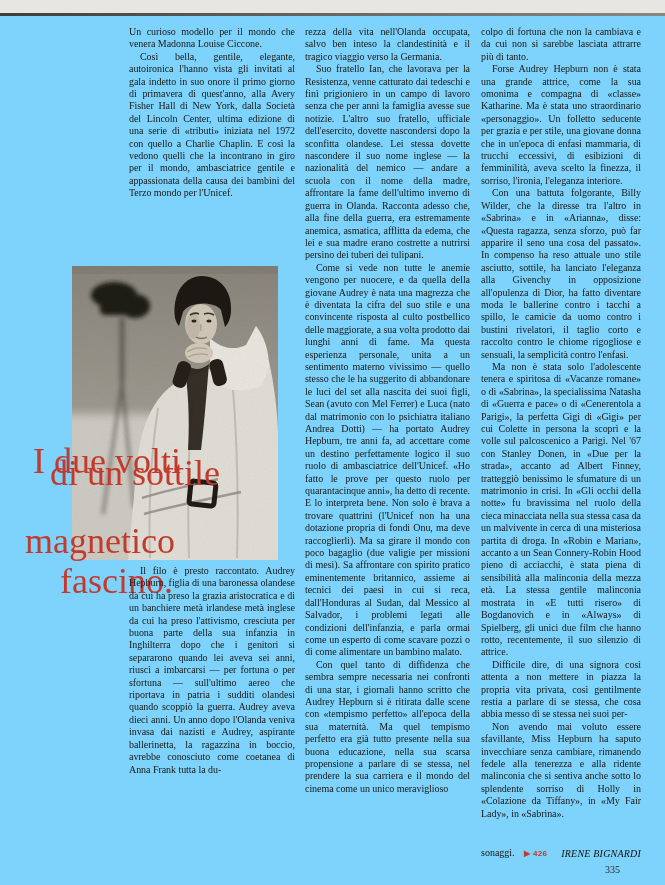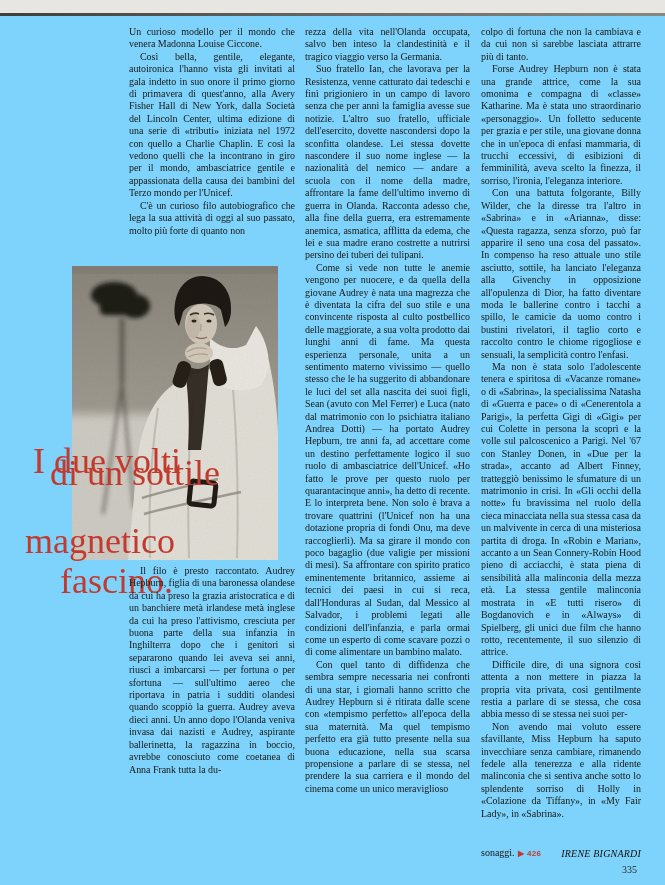--- a/index.html
+++ b/index.html
@@ -27,39 +27,38 @@
   .hl-line{position:absolute; font-size:36px; line-height:30px; white-space:nowrap; font-weight:400;}
   .hl-line:nth-child(1){left:33px; top:433px;}
   .hl-line:nth-child(2){left:50px; top:445px;}
   .hl-line:nth-child(3){left:25px; top:513px;}
   .hl-line:nth-child(4){left:60px; top:553px;text-align:center;}
   .signature-row{
     position:absolute; left:481px; top:834px; width:160px;
     display:flex; align-items:baseline; justify-content:space-between;
     font-size:10px; line-height:12.4px;
   }
-  .sig-right{display:flex; align-items:center; gap:20px;}
+  .sig-right{display:flex; align-items:center; gap:14px;}
   .sig-mark{font-family:"Liberation Sans", sans-serif; font-weight:bold; font-size:8px; letter-spacing:0.3px;}
   .sig-author{font-style:italic; font-size:10px; letter-spacing:0.2px; color:#14110d;}
   .page-number{
-    position:absolute; left:605px; top:851px; width:32px; text-align:right;
+    position:absolute; left:605px; top:851px; width:32px; text-align:left;
     font-size:10px; color:#2a2722;
   }
 </style>
 </head>
 <body>
 
 <div class="page">
 
   <div class="scan-edge-top"></div>
 
   <div class="col" id="col1-top">
       <p class="para">Un curioso modello per il mondo che venera Madonna Louise Ciccone.</p>
       <p class="para ind">Così bella, gentile, elegante, autoironica l'hanno vista gli invitati al gala indetto in suo onore il primo giorno di primavera di quest'anno, alla Avery Fisher Hall di New York, dalla Società del Lincoln Center, ultima edizione di una serie di «tributi» iniziata nel 1972 con quello a Charlie Chaplin. E così la vedono quelli che la incontrano in giro per il mondo, ambasciatrice gentile e appassionata della causa dei bambini del Terzo mondo per l'Unicef.</p>
-      <p class="para ind">C'è un curioso filo autobiografico che lega la sua attività di oggi al suo passato, molto più forte di quanto non</p>
     </div>
 
   <div class="photo-wrap">
     <svg width="206" height="294" viewBox="0 0 206 294" xmlns="http://www.w3.org/2000/svg">
       <defs>
         <linearGradient id="bg" x1="0" y1="0" x2="0" y2="1">
           <stop offset="0" stop-color="#8d897f"></stop>
           <stop offset="0.5" stop-color="#a29e94"></stop>
           <stop offset="1" stop-color="#b4b0a7"></stop>
         </linearGradient>

